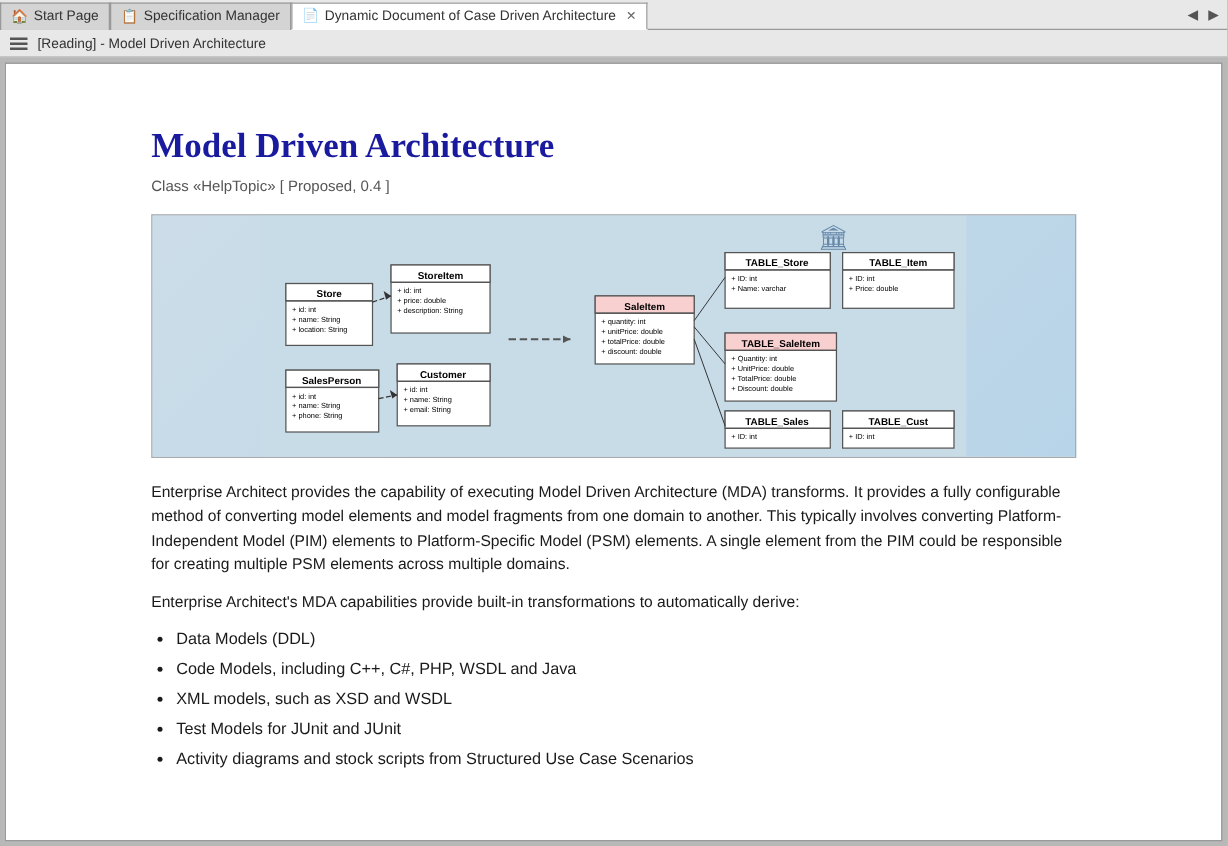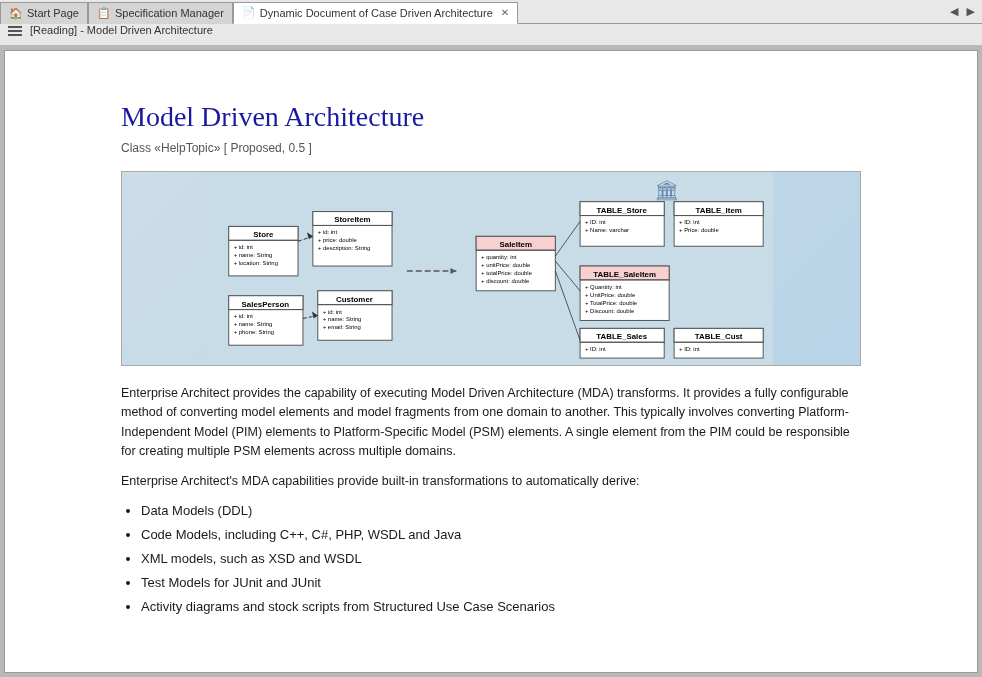--- a/index.html
+++ b/index.html
@@ -58,21 +58,21 @@
     .nav-arrow {
       font-size: 11px;
       color: #555;
       cursor: pointer;
       padding: 0 3px;
     }
 
     
     .status-bar {
       display: flex;
-      align-items: flex-start;
+      align-items: center;
       background: #e8e8e8;
       border-bottom: 1px solid #bbb;
       height: 22px;
       padding: 0 6px;
       font-size: 11px;
       color: #333;
       gap: 6px;
     }
     .hamburger-icon {
       display: flex;
@@ -126,21 +126,21 @@
 
     .doc-content {
       padding: 50px 80px 60px 80px;
       max-width: 900px;
       margin: 0 auto;
     }
 
     .doc-title {
       font-family: 'Times New Roman', serif;
       font-size: 28px;
-      font-weight: normal;
+      font-weight: bold;
       color: #1a1a9e;
       margin-bottom: 8px;
     }
 
     .doc-meta {
       font-size: 12px;
       color: #555;
       margin-bottom: 16px;
     }
 
@@ -214,21 +214,21 @@
   <span>[Reading] - Model Driven Architecture</span>
 </div>
 
 <div class="main-area">
   <div class="doc-panel">
     <div class="doc-scroll-container">
       <div class="doc-content">
 
         <div class="doc-title">Model Driven Architecture</div>
 
-        <div class="doc-meta">Class   «HelpTopic»   [ Proposed, 0.5 ]</div>
+        <div class="doc-meta">Class   «HelpTopic»   [ Proposed, 0.4 ]</div>
 
         <div class="doc-image-container">
           <svg class="uml-diagram" viewBox="0 0 570 195" xmlns="http://www.w3.org/2000/svg">
 
             <rect width="570" height="195" fill="#c8dce8"></rect>
 
             <rect x="20" y="55" width="70" height="50" fill="white" stroke="#555" stroke-width="1"></rect>
             <rect x="20" y="55" width="70" height="14" fill="#fff" stroke="#555" stroke-width="1"></rect>
             <text x="55" y="66" font-size="8" text-anchor="middle" fill="#000" font-weight="bold">Store</text>
             <line x1="20" y1="69" x2="90" y2="69" stroke="#555" stroke-width="1"></line>

